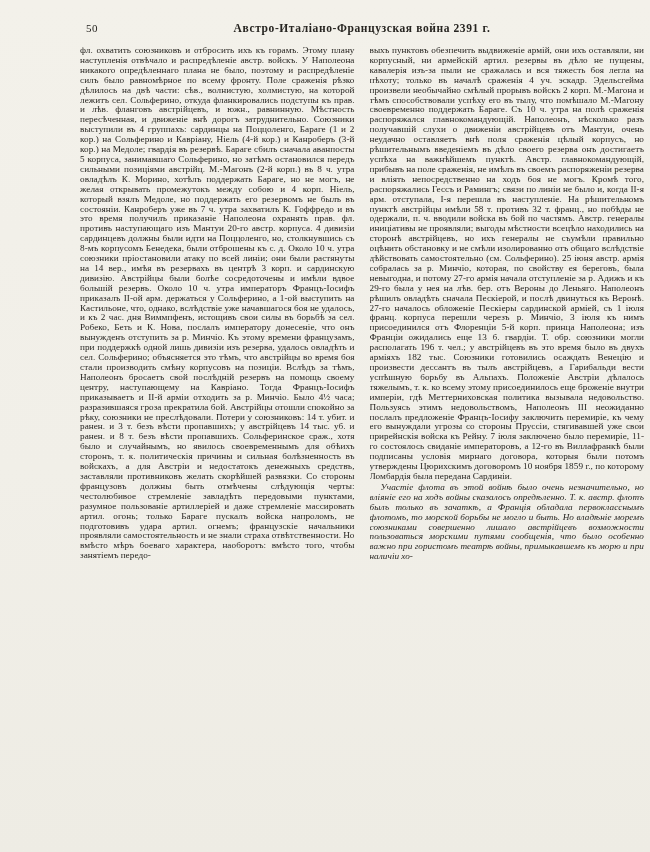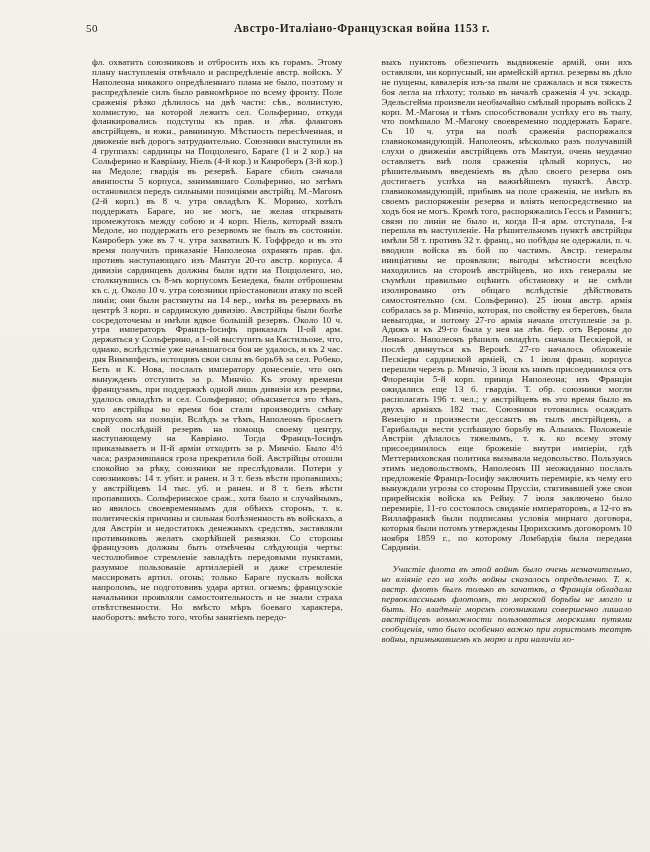--- a/index.html
+++ b/index.html
@@ -45,42 +45,42 @@
     display: flex;
     gap: 15px;
     height: 800px;
     overflow: hidden;
   }
   .col {
     flex: 1 1 0;
     overflow: hidden;
   }
   .body-text {
-    margin: 12px;
+    margin: 0;
     font-size: 9.2px;
     line-height: 9.9px;
     text-align: justify;
     letter-spacing: 0.05px;
     word-spacing: -0.2px;
     hyphens: auto;
     -webkit-hyphens: auto;
   }
   .body-text.indent {
     text-indent: 11px;
     margin-top: 1px;
     font-style: italic;
   }
 </style>
 </head>
 <body>
 
 <div class="page">
   <div class="page-header">
     <span class="page-number">50</span>
-    <span class="running-title">Австро-Италіано-Французская война 1153 г.</span>
+    <span class="running-title">Австро-Италіано-Французская война 2391 г.</span>
   </div>
   <div class="columns">
     <div class="col">
       <p class="body-text" lang="ru">фл. охватить союзниковъ и отбросить ихъ къ горамъ. Этому плану наступленія отвѣчало и распредѣленіе австр. войскъ. У Наполеона никакого опредѣленнаго плана не было, поэтому и распредѣленіе силъ было равномѣрное по всему фронту. Поле сраженія рѣзко дѣлилось на двѣ части: сѣв., волнистую, холмистую, на которой лежитъ сел. Сольферино, откуда фланкировались подступы къ прав. и лѣв. фланговъ австрійцевъ, и южн., равнинную. Мѣстность пересѣченная, и движеніе внѣ дорогъ затруднительно. Союзники выступили въ 4 группахъ: сардинцы на Поццоленго, Бараге (1 и 2 кор.) на Сольферино и Кавріану, Ніель (4-й кор.) и Канроберъ (3-й кор.) на Медоле; гвардія въ резервѣ. Бараге сбилъ сначала аванпосты 5 корпуса, занимавшаго Сольферино, но затѣмъ остановился передъ сильными позиціями австрійц. М.-Магонъ (2-й корп.) въ 8 ч. утра овладѣлъ К. Морино, хотѣлъ поддержать Бараге, но не могъ, не желая открывать промежутокъ между собою и 4 корп. Ніель, который взялъ Медоле, но поддержать его резервомъ не былъ въ состояніи. Канроберъ уже въ 7 ч. утра захватилъ К. Гоффредо и въ это время получилъ приказаніе Наполеона охранять прав. фл. противъ наступающаго изъ Мантуи 20-го австр. корпуса. 4 дивизіи сардинцевъ должны были идти на Поццоленго, но, столкнувшись съ 8-мъ корпусомъ Бенедека, были отброшены къ с. д. Около 10 ч. утра союзники пріостановили атаку по всей линіи; они были растянуты на 14 вер., имѣя въ резервахъ въ центрѣ 3 корп. и сардинскую дивизію. Австрійцы были болѣе сосредоточены и имѣли вдвое большій резервъ. Около 10 ч. утра императоръ Францъ-Іосифъ приказалъ II-ой арм. держаться у Сольферино, а 1-ой выступить на Кастильоне, что, однако, вслѣдствіе уже начавшагося боя не удалось, и къ 2 час. дня Виммпфенъ, истощивъ свои силы въ борьбѣ за сел. Робеко, Беть и К. Нова, послалъ императору донесеніе, что онъ вынужденъ отступить за р. Минчіо. Къ этому времени французамъ, при поддержкѣ одной лишь дивизіи изъ резерва, удалось овладѣть и сел. Сольферино; объясняется это тѣмъ, что австрійцы во время боя стали производить смѣну корпусовъ на позиціи. Вслѣдъ за тѣмъ, Наполеонъ бросаетъ свой послѣдній резервъ на помощь своему центру, наступающему на Кавріано. Тогда Францъ-Іосифъ приказываетъ и II-й арміи отходить за р. Минчіо. Было 4½ часа; разразившаяся гроза прекратила бой. Австрійцы отошли спокойно за рѣку, союзники не преслѣдовали. Потери у союзниковъ: 14 т. убит. и ранен. и 3 т. безъ вѣсти пропавшихъ; у австрійцевъ 14 тыс. уб. и ранен. и 8 т. безъ вѣсти пропавшихъ. Сольферинское сраж., хотя было и случайнымъ, но явилось своевременнымъ для обѣихъ сторонъ, т. к. политическія причины и сильная болѣзненность въ войскахъ, а для Австріи и недостатокъ денежныхъ средствъ, заставляли противниковъ желать скорѣйшей развязки. Со стороны французовъ должны быть отмѣчены слѣдующія черты: честолюбивое стремленіе завладѣть передовыми пунктами, разумное пользованіе артиллеріей и даже стремленіе массировать артил. огонь; только Бараге пускалъ войска напроломъ, не подготовивъ удара артил. огнемъ; французскіе начальники проявляли самостоятельность и не знали страха отвѣтственности. Но вмѣсто мѣръ боеваго характера, наоборотъ: вмѣсто того, чтобы занятіемъ передо-</p>
     </div>
     <div class="col">
       <p class="body-text" lang="ru">выхъ пунктовъ обезпечить выдвиженіе армій, они ихъ оставляли, ни корпусный, ни армейскій артил. резервы въ дѣло не пущены, кавалерія изъ-за пыли не сражалась и вся тяжесть боя легла на пѣхоту; только въ началѣ сраженія 4 уч. эскадр. Эдельсгейма произвели необычайно смѣлый прорывъ войскъ 2 корп. М.-Магона и тѣмъ способствовали успѣху его въ тылу, что помѣшало М.-Магону своевременно поддержать Бараге. Съ 10 ч. утра на полѣ сраженія распоряжался главнокомандующій. Наполеонъ, нѣсколько разъ получавшій слухи о движеніи австрійцевъ отъ Мантуи, очень неудачно оставляетъ внѣ поля сраженія цѣлый корпусъ, но рѣшительнымъ введеніемъ въ дѣло своего резерва онъ достигаетъ успѣха на важнѣйшемъ пунктѣ. Австр. главнокомандующій, прибывъ на поле сраженія, не имѣлъ въ своемъ распоряженіи резерва и вліять непосредственно на ходъ боя не могъ. Кромѣ того, распоряжались Гессъ и Рамингъ; связи по линіи не было и, когда II-я арм. отступала, I-я перешла въ наступленіе. На рѣшительномъ пунктѣ австрійцы имѣли 58 т. противъ 32 т. франц., но побѣды не одержали, п. ч. вводили войска въ бой по частямъ. Австр. генералы иниціативы не проявляли; выгоды мѣстности всецѣло находились на сторонѣ австрійцевъ, но ихъ генералы не съумѣли правильно оцѣнить обстановку и не смѣли изолированно отъ общаго вслѣдствіе дѣйствовать самостоятельно (см. Сольферино). 25 іюня австр. армія собралась за р. Минчіо, которая, по свойству ея береговъ, была невыгодна, и потому 27-го армія начала отступленіе за р. Адижъ и къ 29-го была у нея на лѣв. бер. отъ Вероны до Леньяго. Наполеонъ рѣшилъ овладѣть сначала Пескіерой, и послѣ двинуться къ Веронѣ. 27-го началось обложеніе Пескіеры сардинской арміей, съ 1 іюля франц. корпуса перешли черезъ р. Минчіо, 3 іюля къ нимъ присоединился отъ Флоренціи 5-й корп. принца Наполеона; изъ Франціи ожидались еще 13 б. гвардіи. Т. обр. союзники могли располагать 196 т. чел.; у австрійцевъ въ это время было въ двухъ арміяхъ 182 тыс. Союзники готовились осаждать Венецію и произвести дессантъ въ тылъ австрійцевъ, а Гарибальди вести успѣшную борьбу въ Альпахъ. Положеніе Австріи дѣлалось тяжелымъ, т. к. ко всему этому присоединилось еще броженіе внутри имперіи, гдѣ Меттерниховская политика вызывала недовольство. Пользуясь этимъ недовольствомъ, Наполеонъ III неожиданно послалъ предложеніе Францъ-Іосифу заключить перемиріе, къ чему его вынуждали угрозы со стороны Пруссіи, стягивавшей уже свои прирейнскія войска къ Рейну. 7 іюля заключено было перемиріе, 11-го состоялось свиданіе императоровъ, а 12-го въ Виллафранкѣ были подписаны условія мирнаго договора, которыя были потомъ утверждены Цюрихскимъ договоромъ 10 ноября 1859 г., по которому Ломбардія была передана Сардиніи.</p>
       <p class="body-text indent" lang="ru">Участіе флота въ этой войнѣ было очень незначительно, но вліяніе его на ходъ войны сказалось опредѣленно. Т. к. австр. флотъ былъ только въ зачаткѣ, а Франція обладала первокласснымъ флотомъ, то морской борьбы не могло и быть. Но владѣніе моремъ союзниками совершенно лишало австрійцевъ возможности пользоваться морскими путями сообщенія, что было особенно важно при гористомъ театрѣ войны, примыкавшемъ къ морю и при наличіи хо-</p>
     </div>
   </div>

